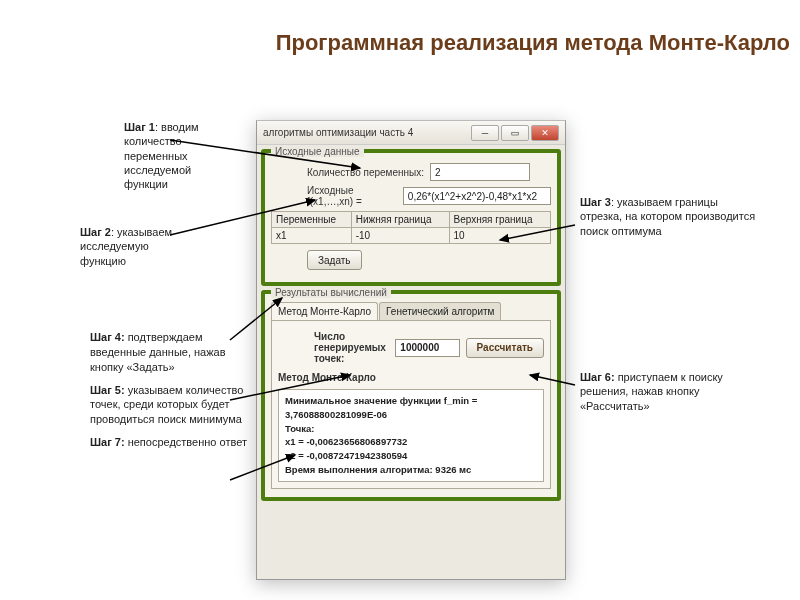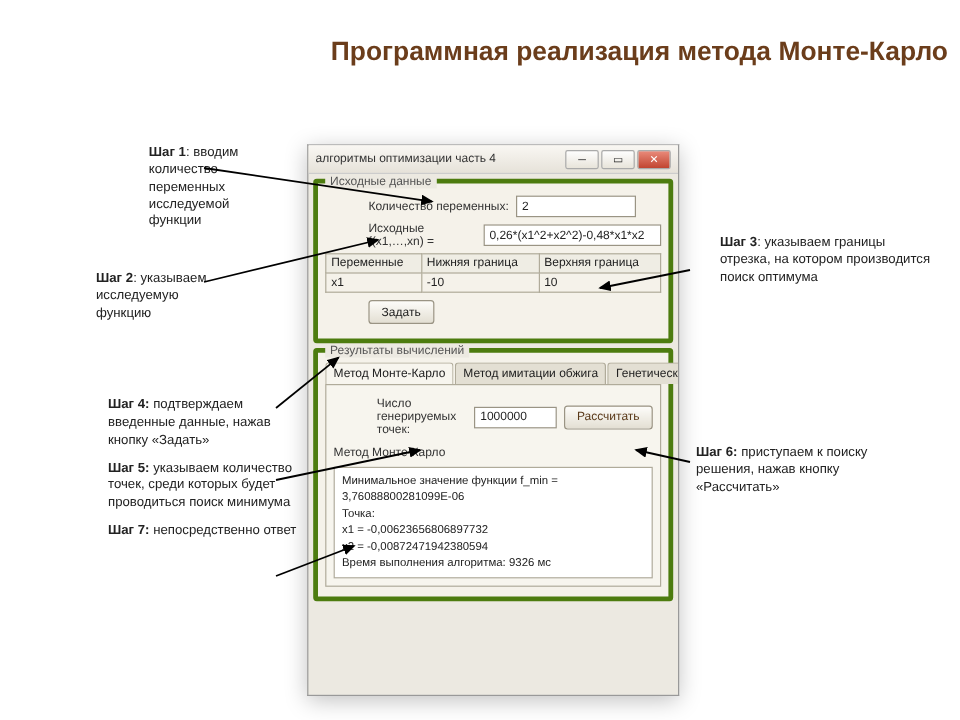--- a/index.html
+++ b/index.html
@@ -126,20 +126,21 @@
     font-size:10px;
     border-radius:3px 3px 0 0;
     white-space:nowrap;
   }
   .tab.active { background:#f7f5ee;}
   .tab-panel {
     border:1px solid #b0ab9a;
     background:#f7f5ee;
     padding:6px;
     font-size:10px;
+    font-weight:bold;
   }
   .result-box {
     border:1px solid #b0ab9a;
     background:#fff;
     padding:4px 6px;
     font-size:9.5px;
     line-height:1.45;
     margin-top:6px;
     white-space:pre-line;
   }
@@ -149,21 +150,21 @@
 <body>
 
 <div class="slide-title">Программная реализация метода Монте-Карло</div>
 
 <div class="annot" style="left:80px; top:120px; width:110px;margin-left:44px;">
   <b>Шаг 1</b><span>: вводим количество переменных исследуемой функции</span>
 </div>
 <div class="annot" style="left:80px; top:225px; width:110px;">
   <b>Шаг 2</b><span>: указываем исследуемую функцию</span>
 </div>
-<div class="annot" style="left:580px; top:195px; width:180px;margin-left:20px;">
+<div class="annot" style="left:580px; top:195px; width:180px;">
   <b>Шаг 3</b><span>: указываем границы отрезка, на котором производится поиск оптимума</span>
 </div>
 <div class="annot" style="left:580px; top:370px; width:160px;">
   <b>Шаг 6:</b><span> приступаем к поиску решения, нажав кнопку «Рассчитать»</span>
 </div>
 
 <div class="steps-col">
   <div class="step-block"><b>Шаг 4:</b><span> подтверждаем введенные данные, нажав кнопку «Задать»</span></div>
   <div class="step-block"><b>Шаг 5:</b><span> указываем количество точек, среди которых будет проводиться поиск минимума</span></div>
   <div class="step-block"><b>Шаг 7:</b><span> непосредственно ответ</span></div>
@@ -205,21 +206,20 @@
       </table>
     <div class="row" style="margin-top:6px;">
       <span class="btn">Задать</span>
     </div>
   </div>
 
   <div class="group">
     <div class="group-title">Результаты вычислений</div>
     <div class="tabs">
       <span class="tab active">Метод Монте-Карло</span>
-      <span class="tab">Метод имитации обжига</span>
       <span class="tab">Генетический алгоритм</span>
     </div>
     <div class="tab-panel">
       <div class="row">
         <span class="lbl">Число генерируемых точек:</span>
         <span class="input points">1000000</span>
         <span class="btn" style="margin-left:auto; color:#5a3a1a;">Рассчитать</span>
       </div>
       <div class="lbl" style="margin-top:8px;">Метод Монте-Карло</div>
       <div class="result-box">Минимальное значение функции f_min = 3,76088800281099E-06

